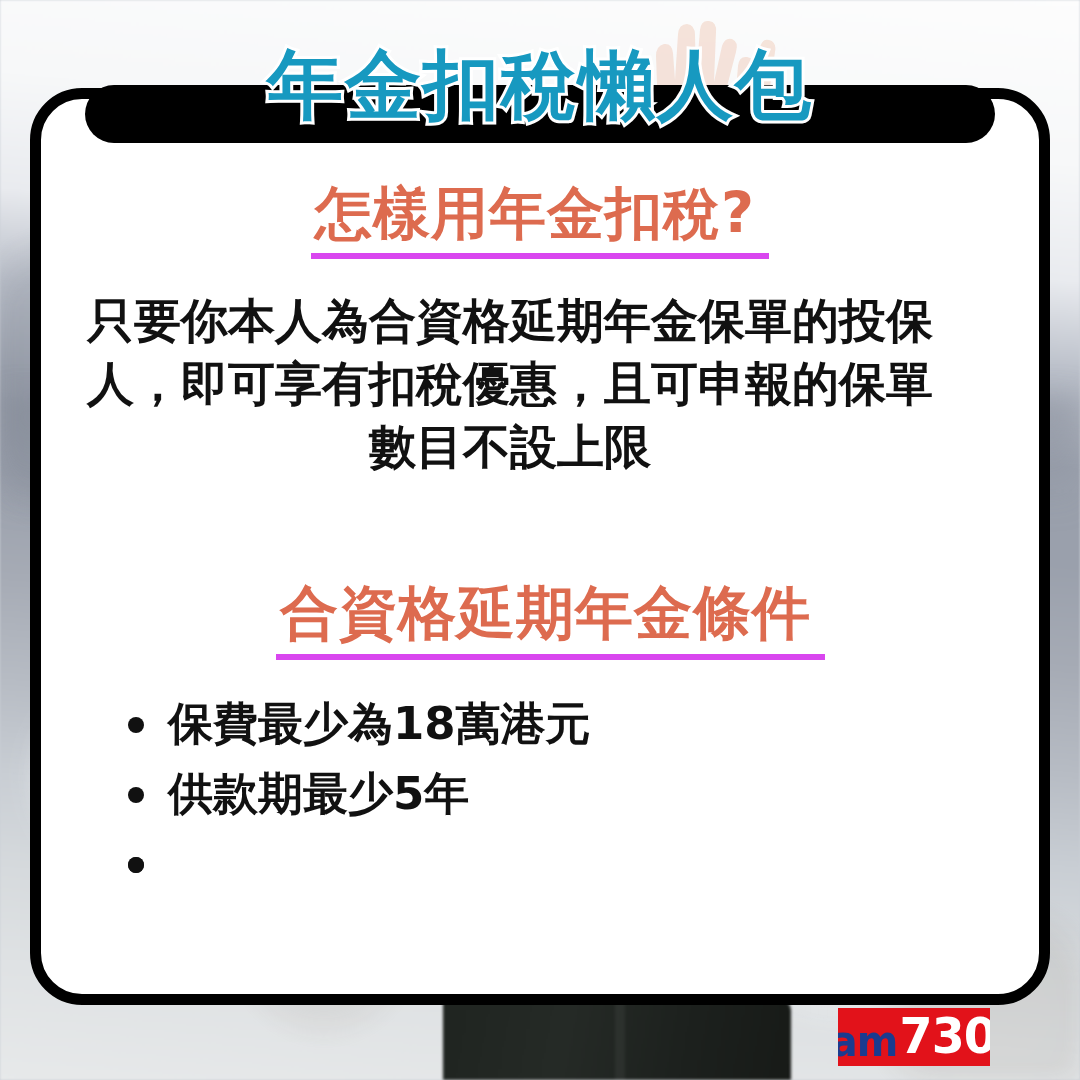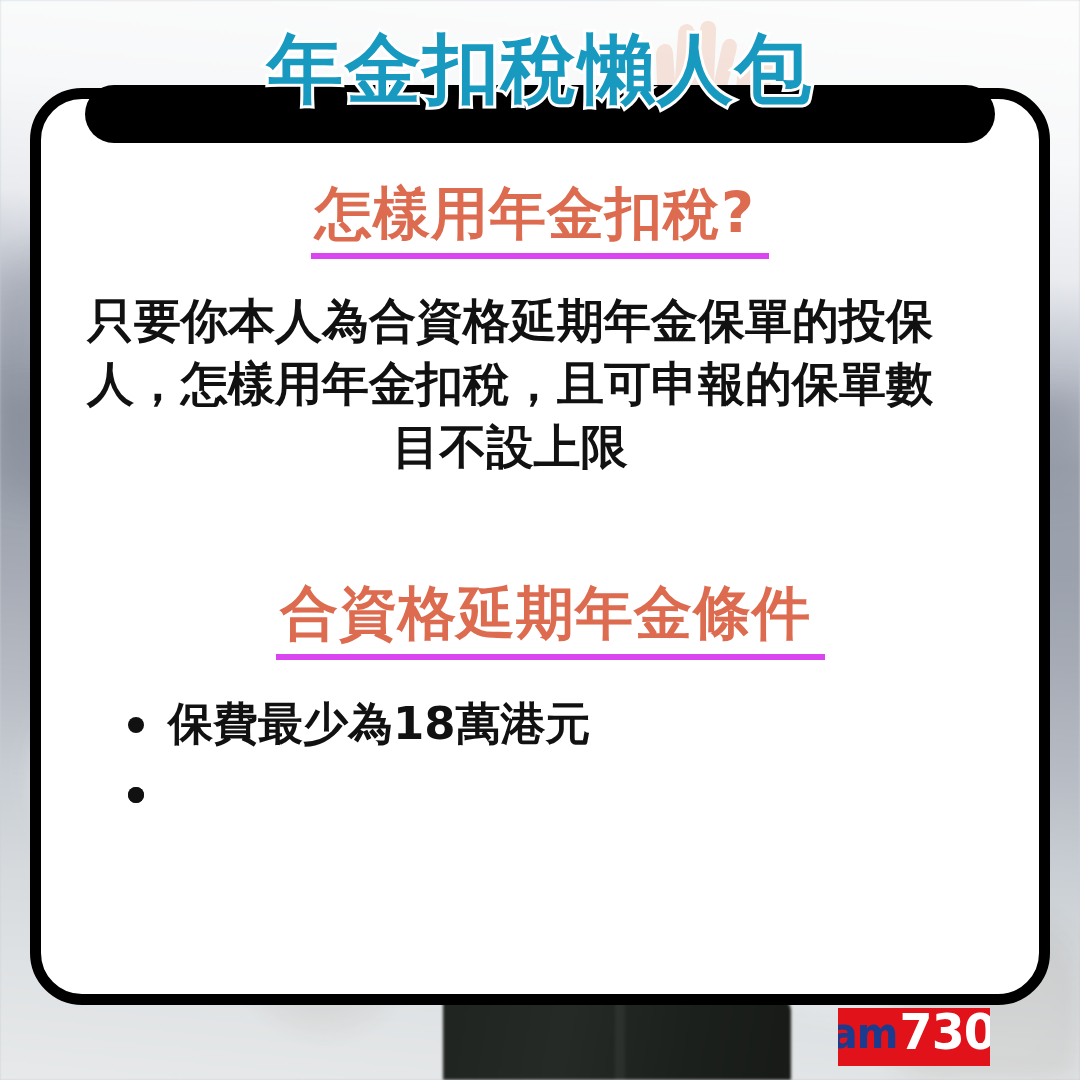--- a/index.html
+++ b/index.html
@@ -113,21 +113,21 @@
     height: 58px;
     background: #000000;
     border-radius: 29px;
   }
 
   
   .main-title {
     position: absolute;
     left: 0;
     right: 0;
-    top: 26px;
+    top: 42px;
     text-align: center;
     font-family: "DejaVu Sans", "Liberation Sans", sans-serif;
     font-weight: bold;
     font-size: 76px;
     line-height: 86px;
     letter-spacing: 2px;
     color: #1799c0;
     -webkit-text-stroke: 6px #ffffff;
     paint-order: stroke fill;
     white-space: nowrap;
@@ -219,21 +219,21 @@
 
   
   .logo {
     position: absolute;
     left: 838px;
     top: 1008px;
     width: 152px;
     height: 58px;
     background: #e2121a;
     display: flex;
-    align-items: flex-start;
+    align-items: center;
     justify-content: center;
     overflow: hidden;
   }
   .logo .am {
     color: #1b3b8f;
     font-weight: bold;
     font-size: 42px;
     line-height: 42px;
     letter-spacing: -1px;
     font-family: "DejaVu Sans", "Liberation Sans", sans-serif;
@@ -273,30 +273,34 @@
   <div class="title-bar"></div>
 
   <div class="main-title">年金扣稅懶人包</div>
 
   <div class="content">
 
     <div class="section-heading" id="heading-1">
       <span class="ul">怎樣用年金扣稅?</span>
     </div>
 
-    <div id="body-paragraph">只要你本人為合資格延期年金保單的投保人，怎樣用年金扣稅，且可申報的保單數目不設上限</div>
+    <div id="body-paragraph">只要你本人為合資格延期年金保單的投保人，即可享有扣稅優惠，且可申報的保單數目不設上限</div>
 
     <div class="section-heading" id="heading-2">
       <span class="ul">合資格延期年金條件</span>
     </div>
 
     <ul class="bullets">
       <li>
         <span class="dot"></span>
         <span>保費最少為18萬港元</span>
+      </li>
+      <li>
+        <span class="dot"></span>
+        <span>供款期最少5年</span>
       </li>
       <li>
         <span class="dot"></span>
       </li>
       <li>
         <span class="dot"></span>
       </li>
     </ul>
 
   </div>

